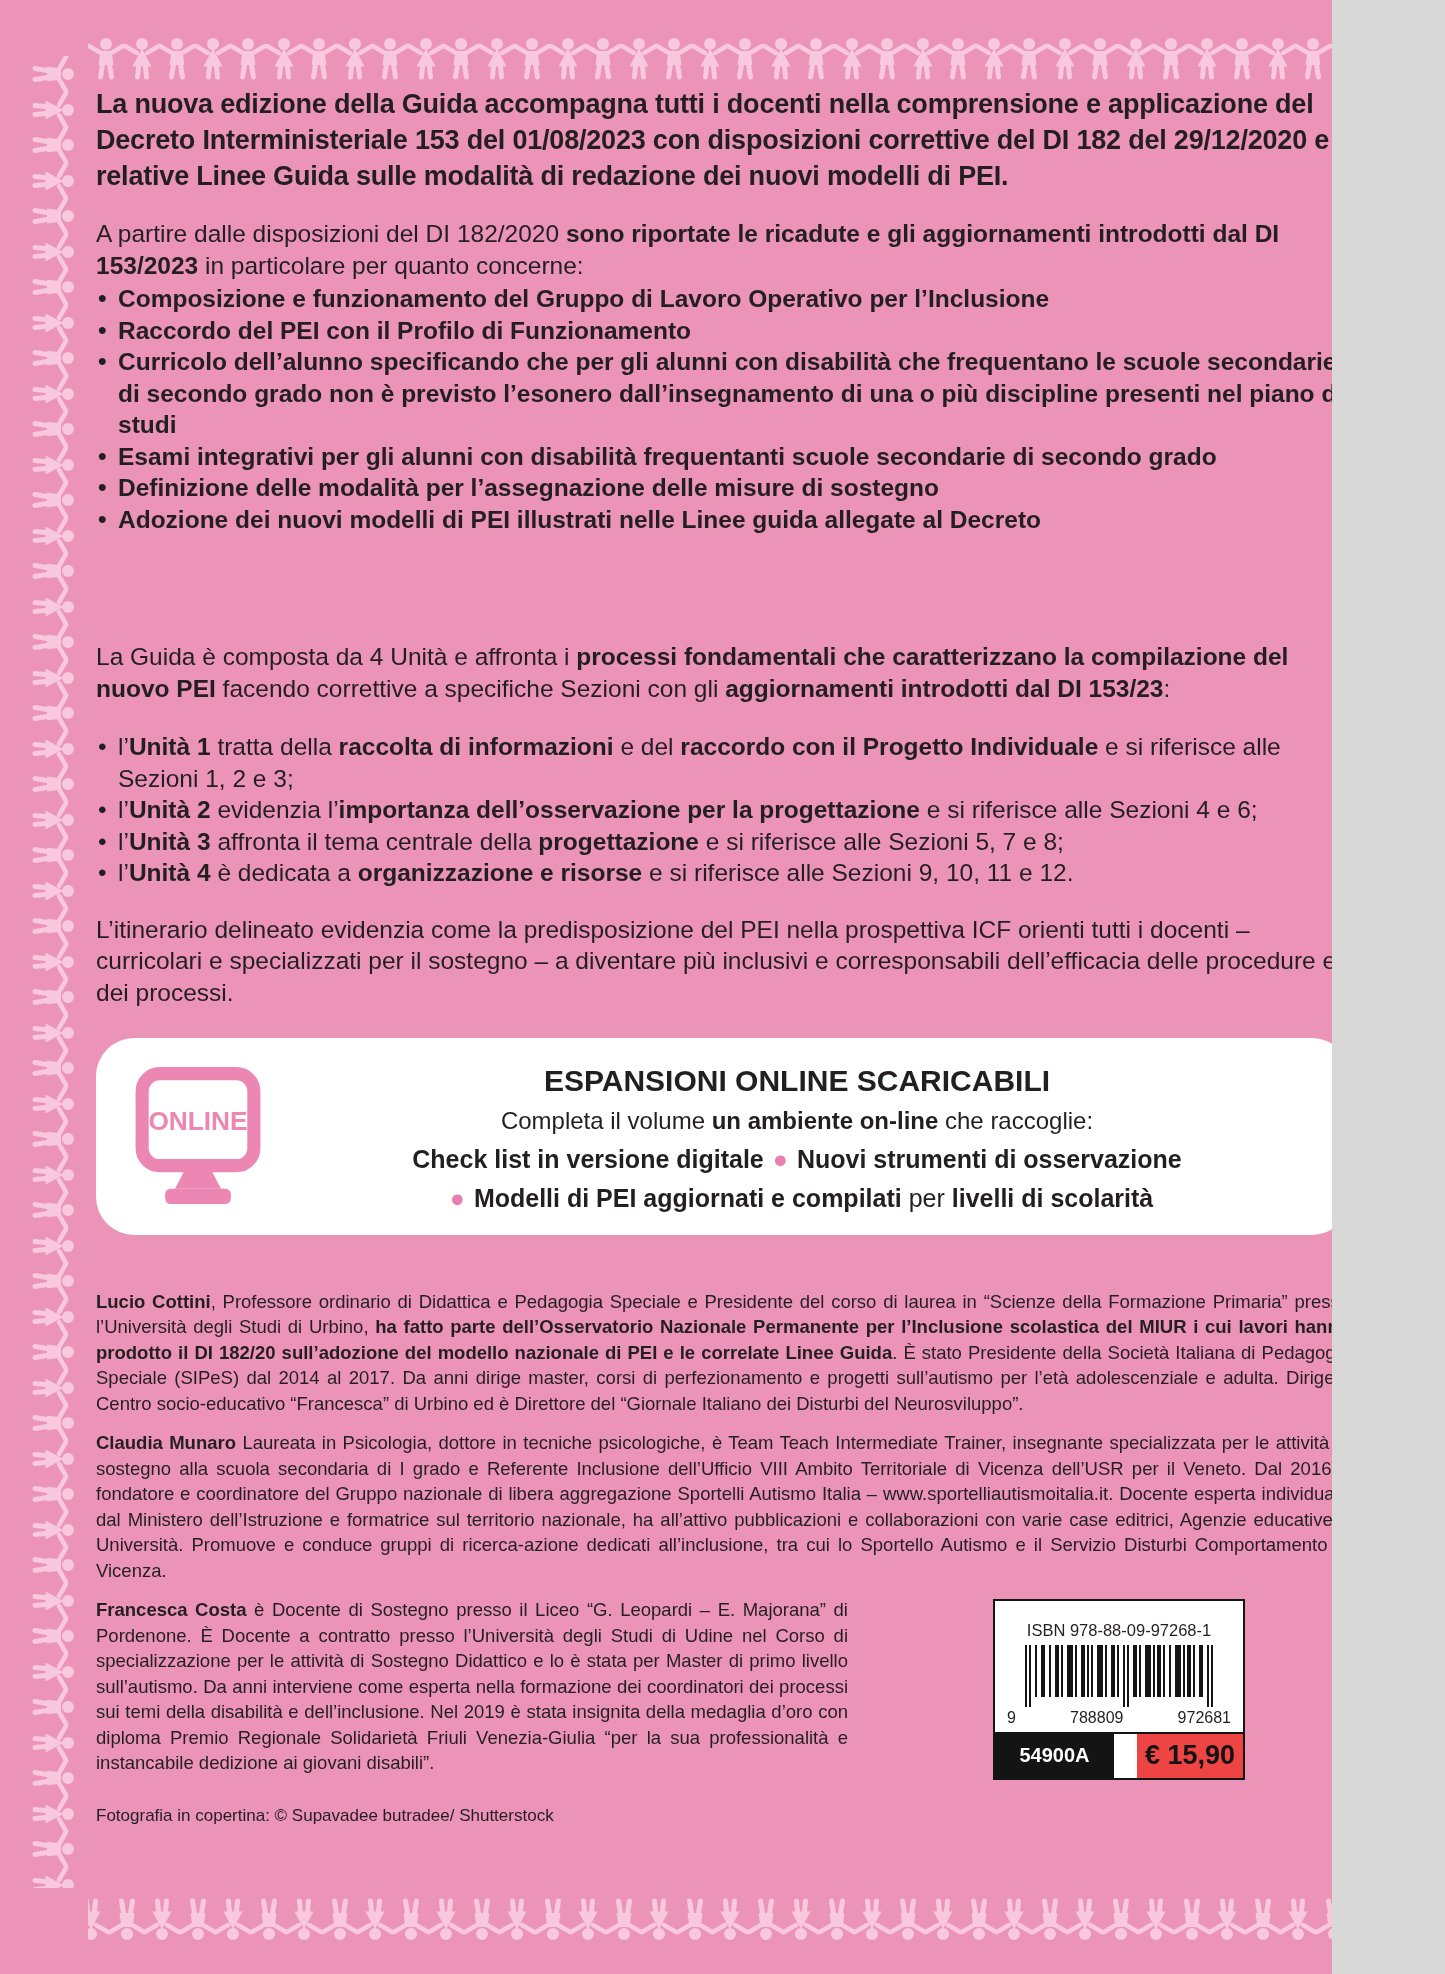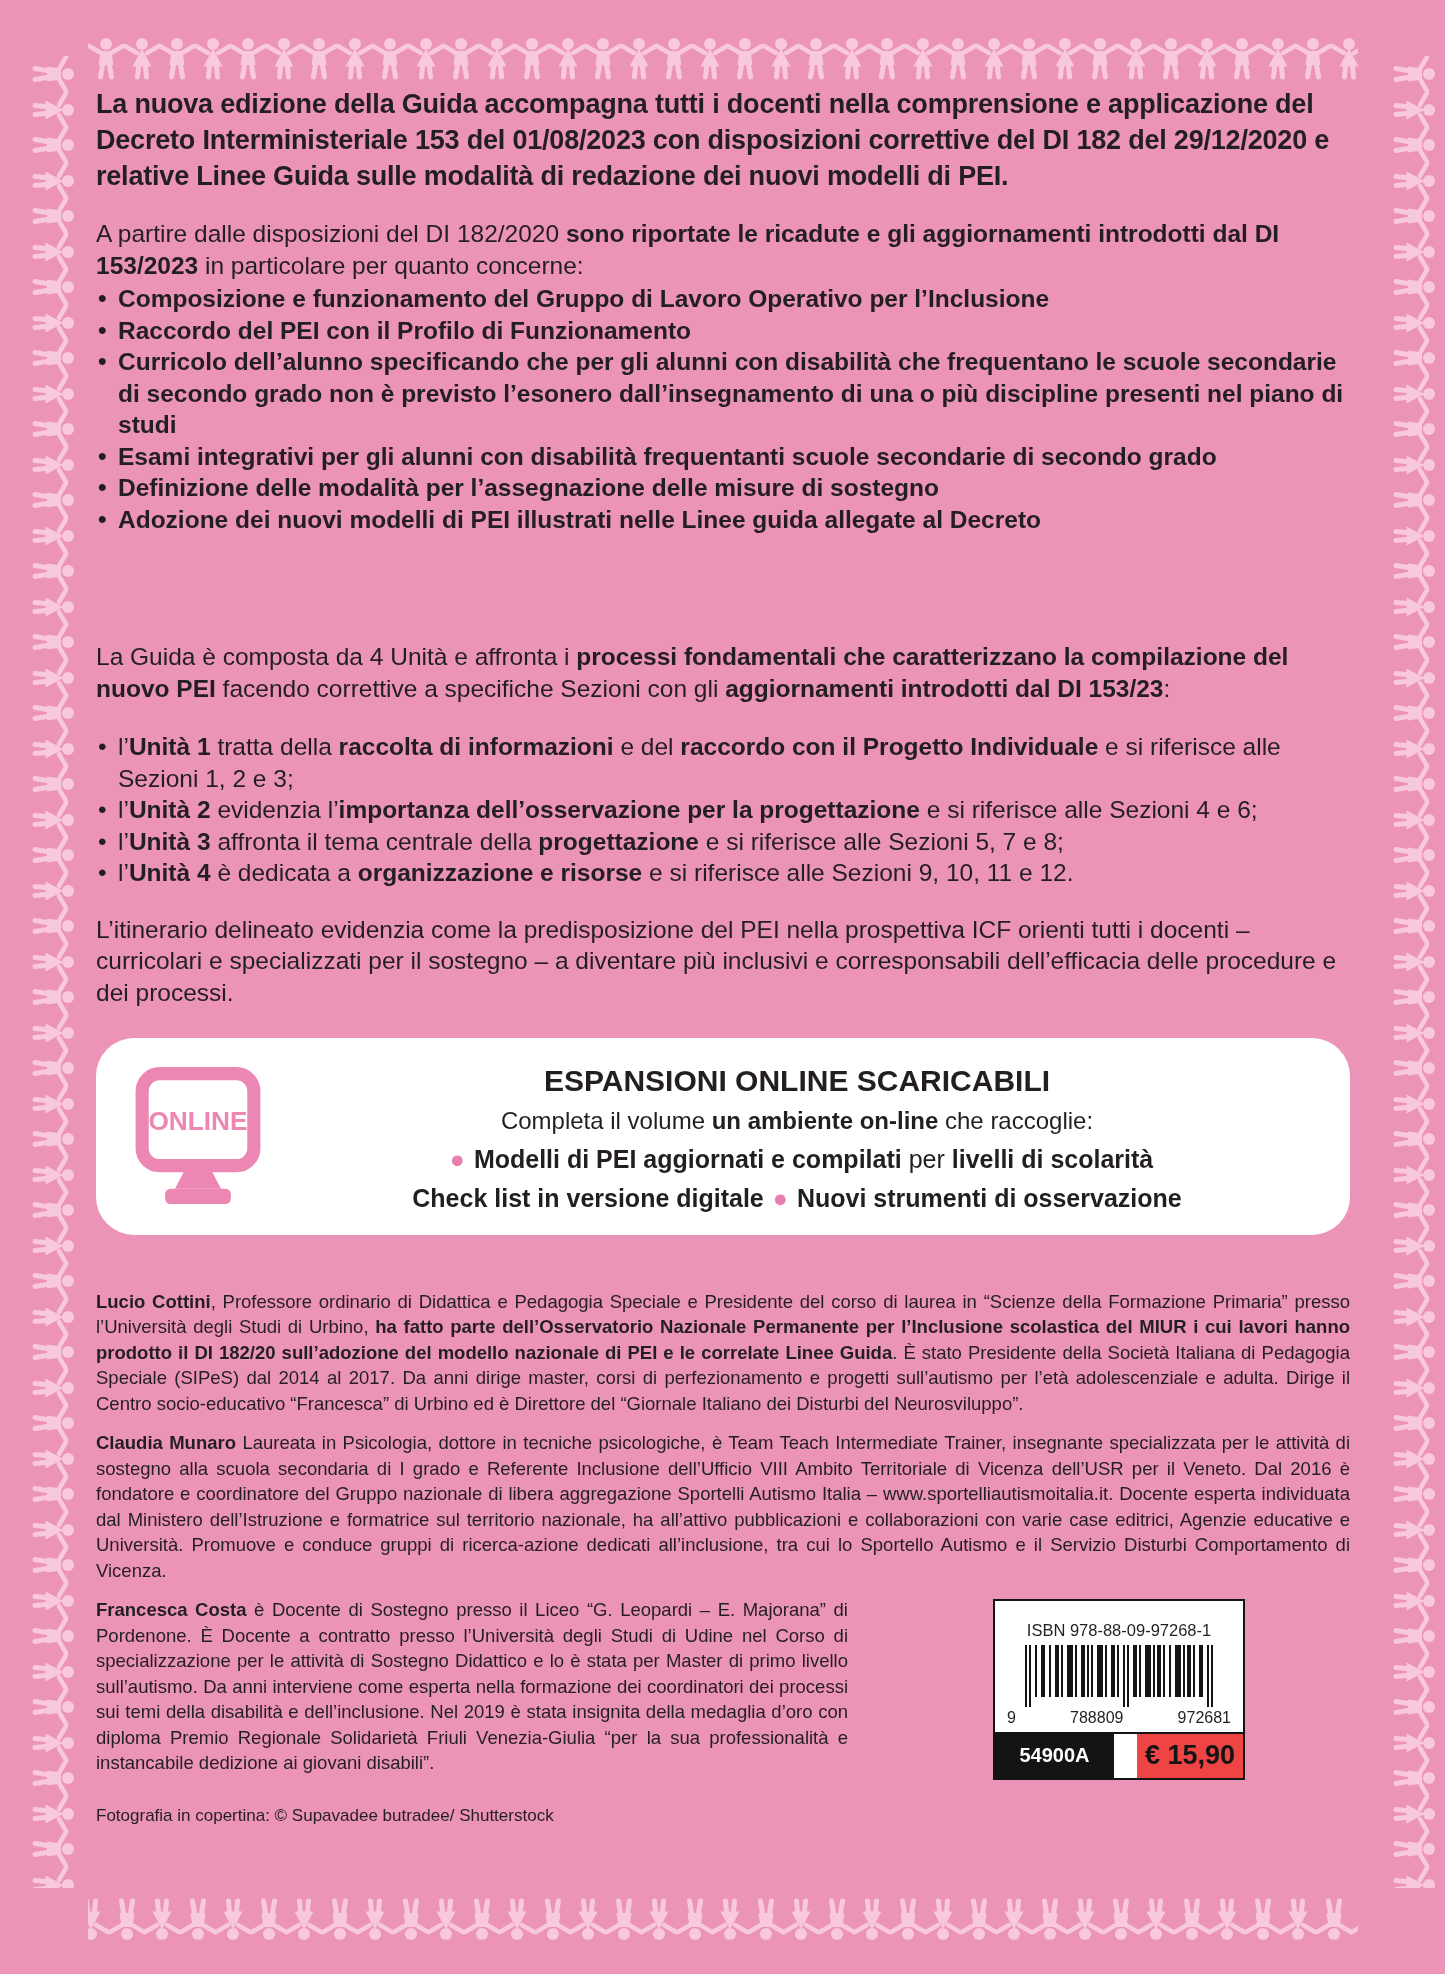--- a/index.html
+++ b/index.html
@@ -1,16 +1,16 @@
 <!DOCTYPE html>
 <html lang="it"><head>
 <meta charset="utf-8">
 <style>
   html,body{margin:0;padding:0;background:#d8d8d8;}
-  .page{position:relative;width:1445px;height:1974px;background:#EC93B8;overflow:hidden;
+  .page{position:relative;width:1332px;height:1974px;background:#EC93B8;overflow:hidden;
         font-family:"Liberation Sans",sans-serif;color:#231F20;}
   
   .strip{position:absolute;overflow:hidden;pointer-events:none;}
   .strip-top{left:88px;top:36px;width:1270px;height:46px;}
   .strip-bottom{left:88px;top:1896px;width:1270px;height:46px;}
   .strip-bottom svg{transform:scale(-1,-1);transform-origin:center;}
   .strip-left,.strip-right{width:1832px;height:46px;transform:rotate(90deg);transform-origin:0 0;}
   .strip-left{left:76px;top:56px;}
   .strip-right{left:1437px;top:56px;}
   
@@ -154,22 +154,22 @@
         <svg width="132" height="138" viewBox="0 0 116 126">
           <rect x="7" y="7" width="102" height="84" rx="16" fill="#FFFFFF" stroke="#EC87B3" stroke-width="12"></rect>
           <text x="58" y="58" text-anchor="middle" font-family="Liberation Sans, sans-serif" font-size="24" font-weight="bold" fill="#EC87B3">ONLINE</text>
           <path d="M47 93 L69 93 L79 112 L37 112 Z" fill="#EC87B3"></path>
           <rect x="28" y="112" width="60" height="14" rx="5" fill="#EC87B3"></rect>
         </svg>
       </div>
       <div class="box-text">
         <div class="box-title">ESPANSIONI ONLINE SCARICABILI</div>
         <div class="box-line"><span>Completa il volume </span><b>un ambiente on-line</b><span> che raccoglie:</span></div>
+        <div class="box-row"><b>Check list in versione digitale</b><span class="pink">●</span><b>Nuovi strumenti di osservazione</b></div>
         <div class="box-row"><span class="pink">●</span><b>Modelli di PEI aggiornati e compilati</b><span> per </span><b>livelli di scolarità</b></div>
-        <div class="box-row"><b>Check list in versione digitale</b><span class="pink">●</span><b>Nuovi strumenti di osservazione</b></div>
       </div>
     </div>
 
     <div class="bios">
       <p class="bio"><b>Lucio Cottini</b><span>, Professore ordinario di Didattica e Pedagogia Speciale e Presidente del corso di laurea in “Scienze della Formazione Primaria” presso l’Università degli Studi di Urbino, </span><b>ha fatto parte dell’Osservatorio Nazionale Permanente per l’Inclusione scolastica del MIUR i cui lavori hanno prodotto il DI 182/20 sull’adozione del modello nazionale di PEI e le correlate Linee Guida</b><span>. È stato Presidente della Società Italiana di Pedagogia Speciale (SIPeS) dal 2014 al 2017. Da anni dirige master, corsi di perfezionamento e progetti sull’autismo per l’età adolescenziale e adulta. Dirige il Centro socio-educativo “Francesca” di Urbino ed è Direttore del “Giornale Italiano dei Disturbi del Neurosviluppo”.</span></p>
       <p class="bio"><b>Claudia Munaro</b><span> Laureata in Psicologia, dottore in tecniche psicologiche, è Team Teach Intermediate Trainer, insegnante specializzata per le attività di sostegno alla scuola secondaria di I grado e Referente Inclusione dell’Ufficio VIII Ambito Territoriale di Vicenza dell’USR per il Veneto.  Dal 2016 è fondatore e coordinatore del Gruppo nazionale di libera aggregazione Sportelli Autismo Italia – www.sportelliautismoitalia.it. Docente esperta individuata dal Ministero dell’Istruzione e formatrice sul territorio nazionale, ha all’attivo pubblicazioni e collaborazioni con varie case editrici, Agenzie educative e Università. Promuove e conduce gruppi di ricerca-azione dedicati all’inclusione, tra cui lo Sportello Autismo e il Servizio Disturbi Comportamento di Vicenza.</span></p>
       <div class="last-row">
         <p class="bio bio-narrow"><b>Francesca Costa</b><span> è Docente di Sostegno presso il Liceo “G. Leopardi – E. Majorana” di Pordenone. È Docente a contratto presso l’Università degli Studi di Udine nel Corso di specializzazione per le attività di Sostegno Didattico e lo è stata per Master di primo livello sull’autismo. Da anni interviene come esperta nella formazione dei coordinatori dei processi sui temi della disabilità e dell’inclusione. Nel 2019 è stata insignita della medaglia d’oro con diploma Premio Regionale Solidarietà Friuli Venezia-Giulia “per la sua professionalità e instancabile dedizione ai giovani disabili”.</span></p>
         <div class="isbn-col">
           <div class="isbn-block">

